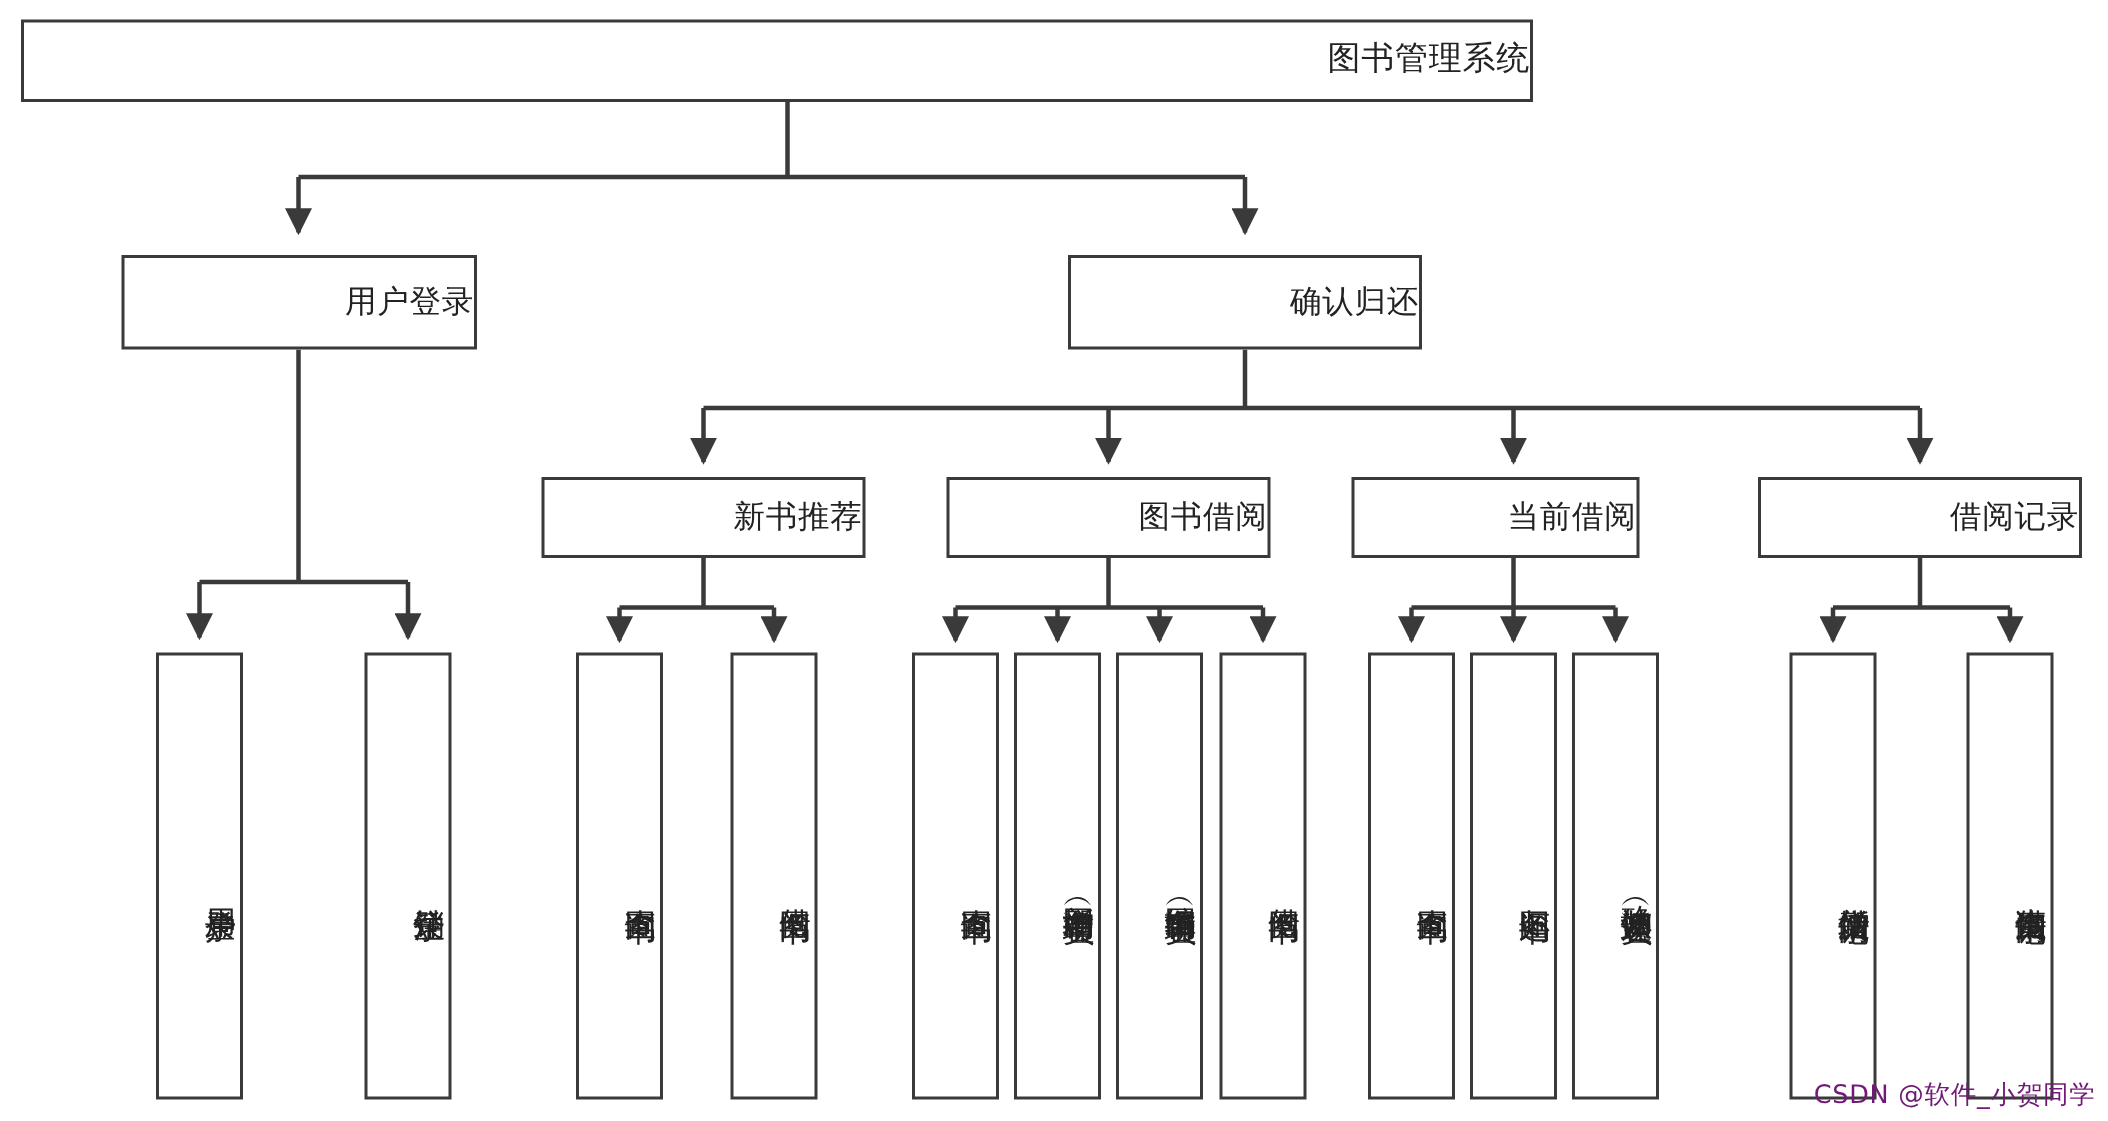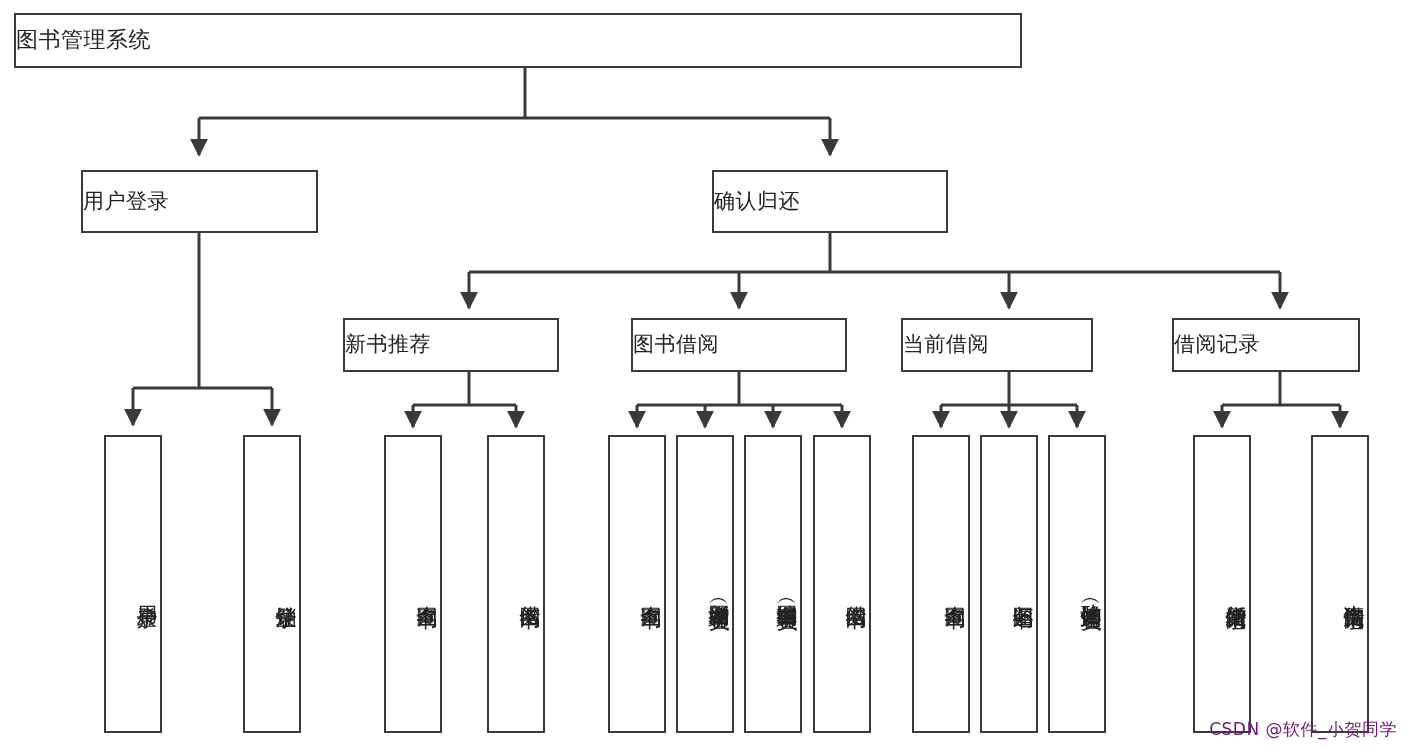--- a/index.html
+++ b/index.html
@@ -23,21 +23,21 @@
     height: 747px;
     pointer-events: none;
   }
   .node {
     position: absolute;
     box-sizing: border-box;
     background: #ffffff;
     border: 2px solid #3a3a3a;
     display: flex;
     align-items: center;
-    justify-content: flex-start;
+    justify-content: flex-end;
     color: #222222;
     text-align: center;
   }
   .node.h {
     font-size: 21px;
     line-height: 1.2;
     letter-spacing: 0.5px;
   }
   .node.root {
     font-size: 22px;
@@ -126,30 +126,30 @@
     <span>图书管理系统</span>
   </div>
 
   <div class="node h" style="left:81px; top:170px; width:237px; height:63px;">
     <span>用户登录</span>
   </div>
   <div class="node h" style="left:712px; top:170px; width:236px; height:63px;">
     <span>确认归还</span>
   </div>
 
-  <div class="node h" style="left:343px; top:318px; width:216px; height:54px;">
+  <div class="node h" style="left:361px; top:318px; width:216px; height:54px;">
     <span>新书推荐</span>
   </div>
   <div class="node h" style="left:631px; top:318px; width:216px; height:54px;">
     <span>图书借阅</span>
   </div>
   <div class="node h" style="left:901px; top:318px; width:192px; height:54px;">
     <span>当前借阅</span>
   </div>
-  <div class="node h" style="left:1172px; top:318px; width:188px; height:54px;">
+  <div class="node h" style="left:1172px; top:318px; width:216px; height:54px;">
     <span>借阅记录</span>
   </div>
 
   <div class="node v" style="left:104px; top:435px; width:58px; height:298px;">
     <span class="vtext">用户登录</span>
   </div>
   <div class="node v" style="left:243px; top:435px; width:58px; height:298px;">
     <span class="vtext">注销登录</span>
   </div>
 

